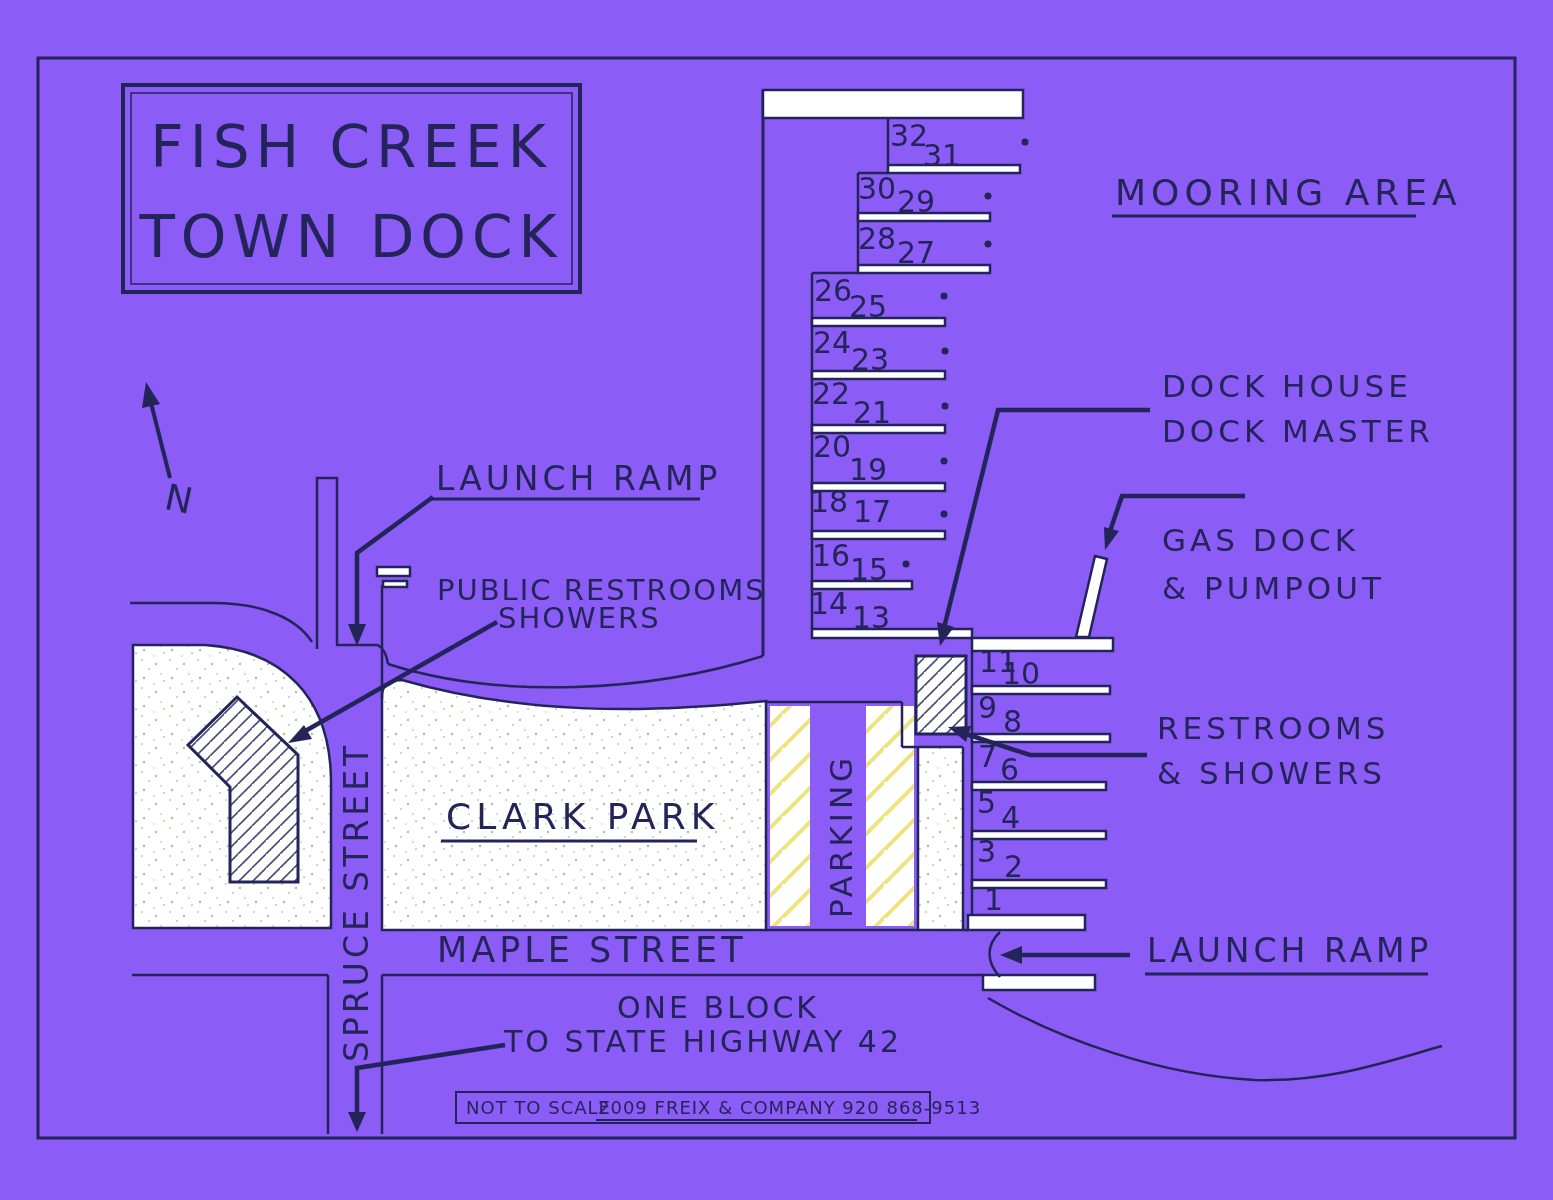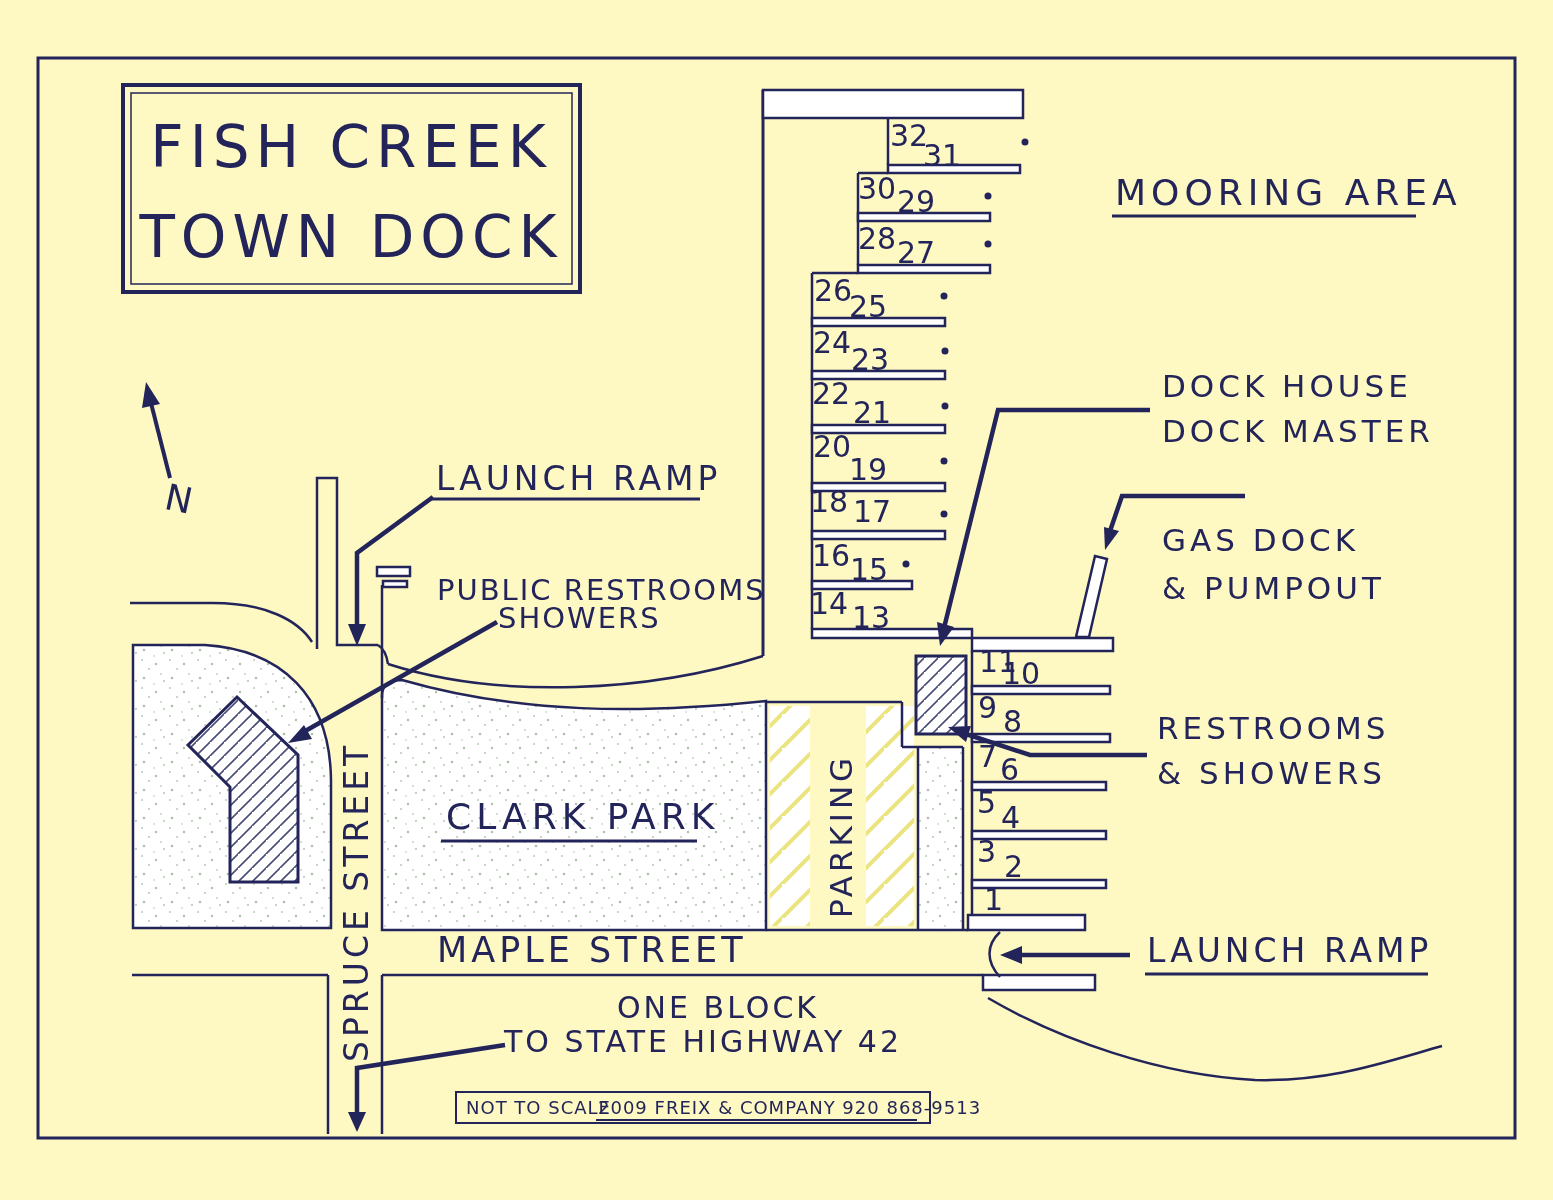--- a/index.html
+++ b/index.html
@@ -1,16 +1,16 @@
 <!DOCTYPE html>
 <html><head>
 <meta charset="utf-8">
 <style>
   html,body{margin:0;padding:0;background:#ffffff;}
-  #stage{position:relative;width:1553px;height:1200px;background:#fef9c3;overflow:hidden;}
+  #stage{position:relative;width:1553px;height:1200px;background:#8b5cf6;overflow:hidden;}
   svg{display:block;}
   text{font-family:"DejaVu Sans", sans-serif; fill:#23255a;}
   .t58{font-size:58px;letter-spacing:6px;}
   .t36{font-size:36px;letter-spacing:5px;}
   .t35{font-size:35px;letter-spacing:4px;}
   .t33{font-size:33px;letter-spacing:4px;}
   .t31{font-size:31px;letter-spacing:4px;}
   .t30{font-size:30px;letter-spacing:3px;}
   .t29{font-size:29px;letter-spacing:2px;}
   .t18{font-size:18px;letter-spacing:1px;}

